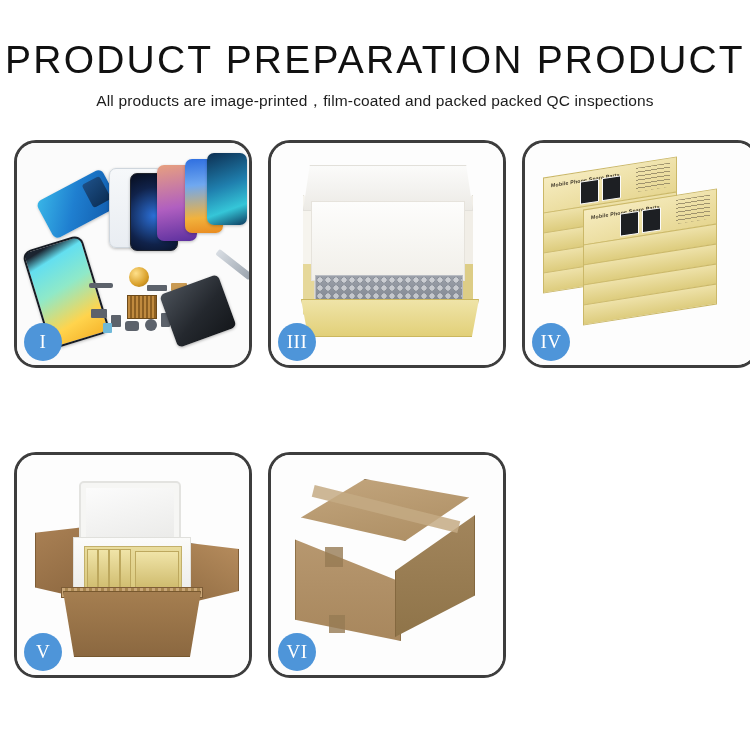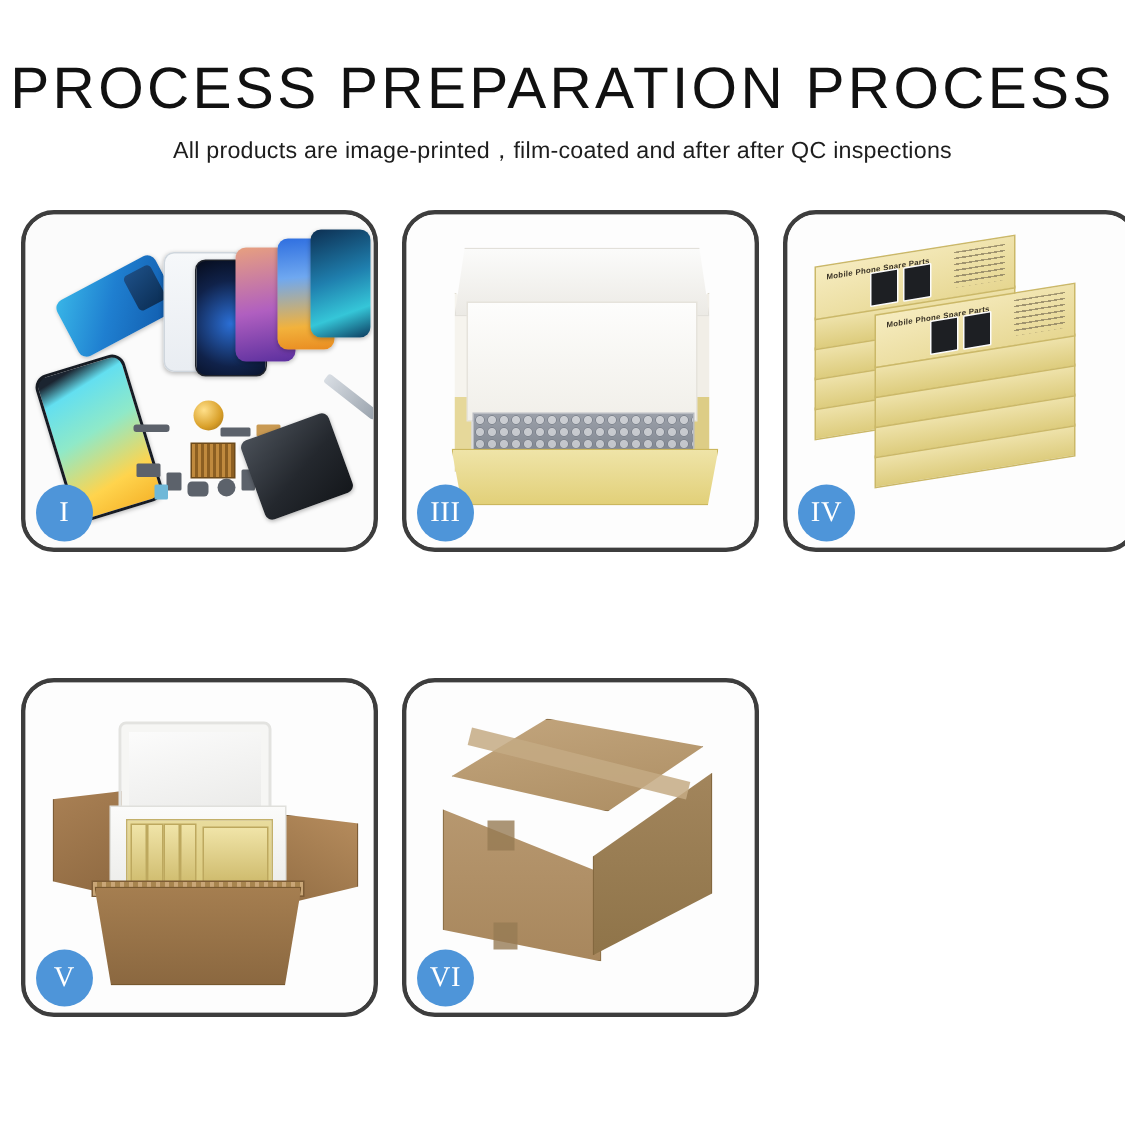--- a/index.html
+++ b/index.html
@@ -283,22 +283,22 @@
   }
   .c6-tab1{position:absolute;left:54px;top:92px;width:18px;height:20px;background:rgba(150,122,84,.8);}
   .c6-tab2{position:absolute;left:58px;top:160px;width:16px;height:18px;background:rgba(150,122,84,.8);}
 </style>
 </head>
 <body>
 
 <div class="page">
 
   <div class="header">
-    <div class="title">PROCESS PREPARATION PROCESS</div>
-    <div class="subtitle">All products are image-printed，film-coated and after after QC inspections</div>
+    <div class="title">PRODUCT PREPARATION PRODUCT</div>
+    <div class="subtitle">All products are image-printed，film-coated and packed packed QC inspections</div>
   </div>
 
   <div class="grid">
 
     <div class="card">
       <div class="stage p1">
         <div class="ph ph-blue"></div>
         <div class="ph ph-glass"></div>
         <div class="ph ph-dark"></div>
         <div class="ph ph-purple"></div>

